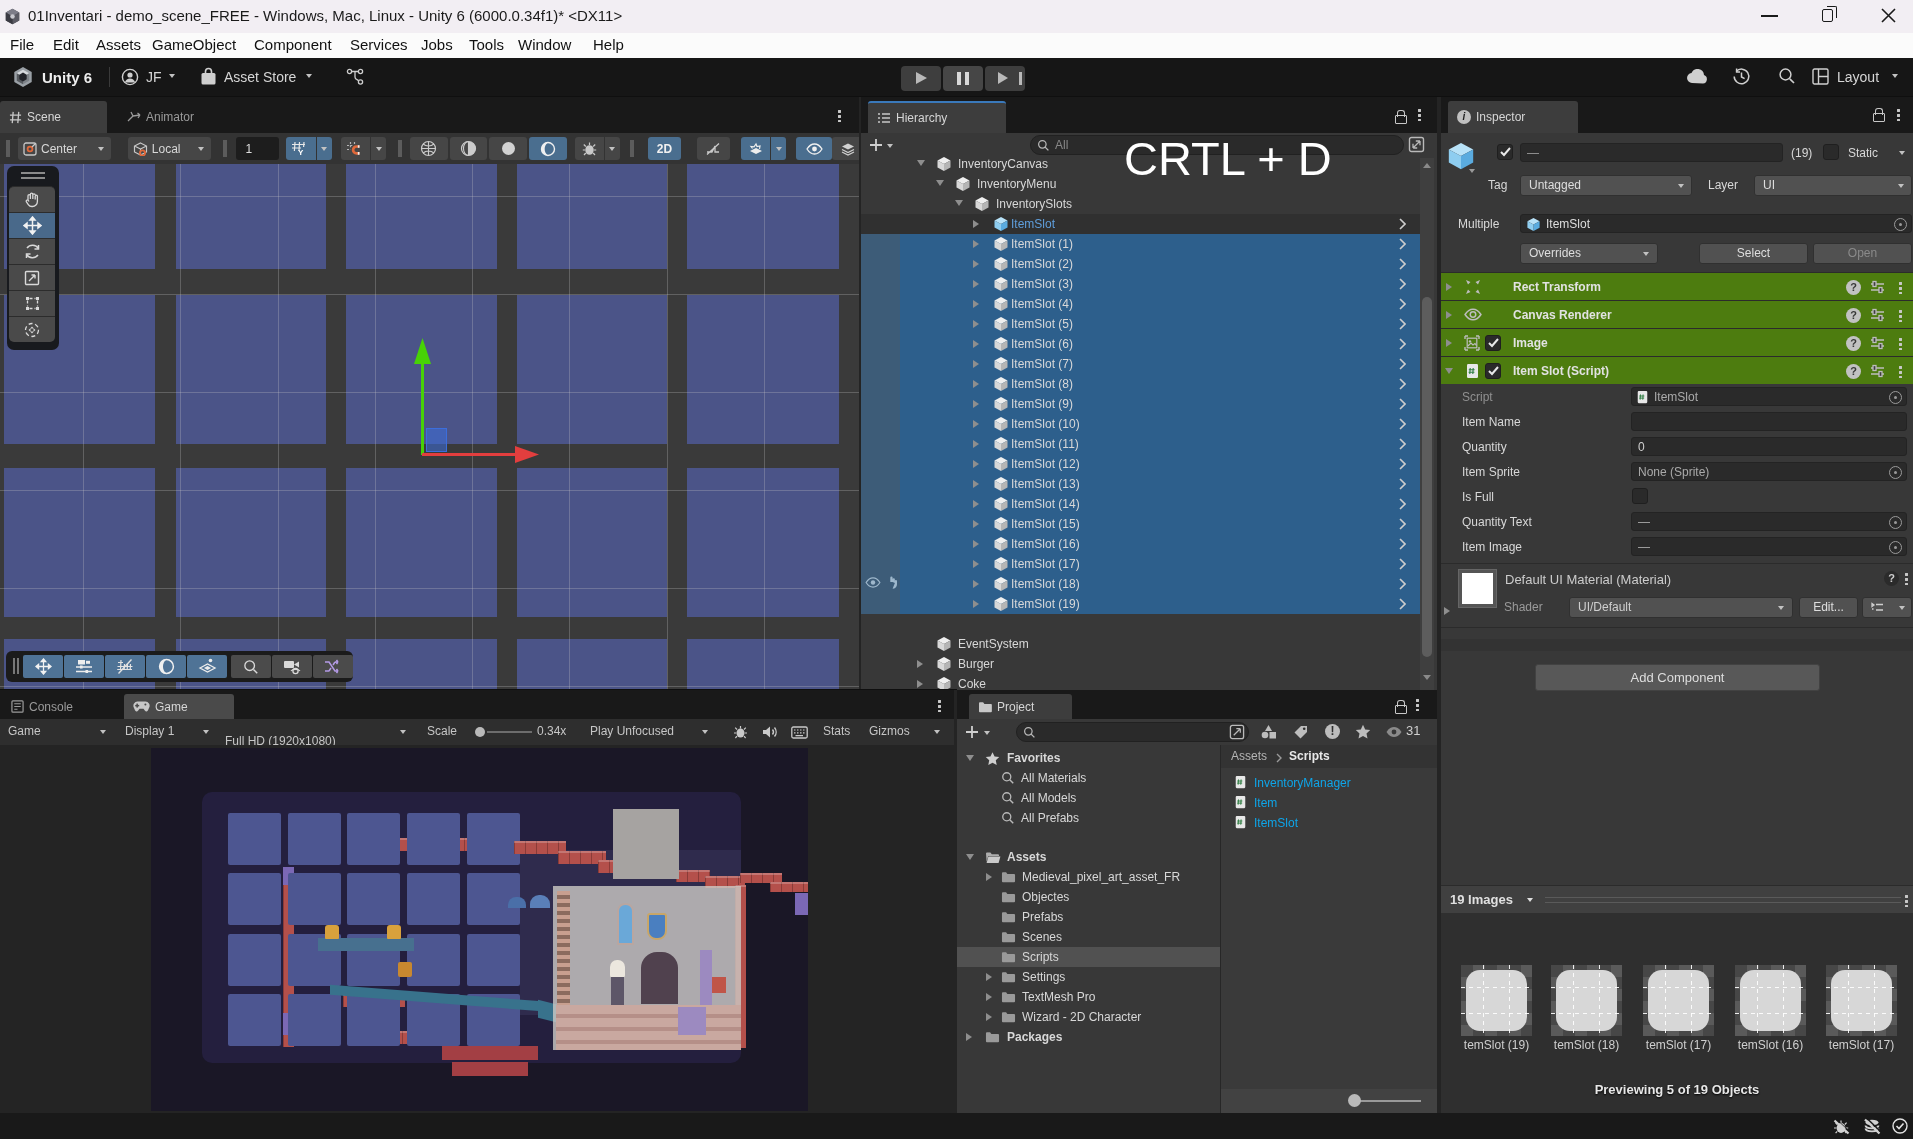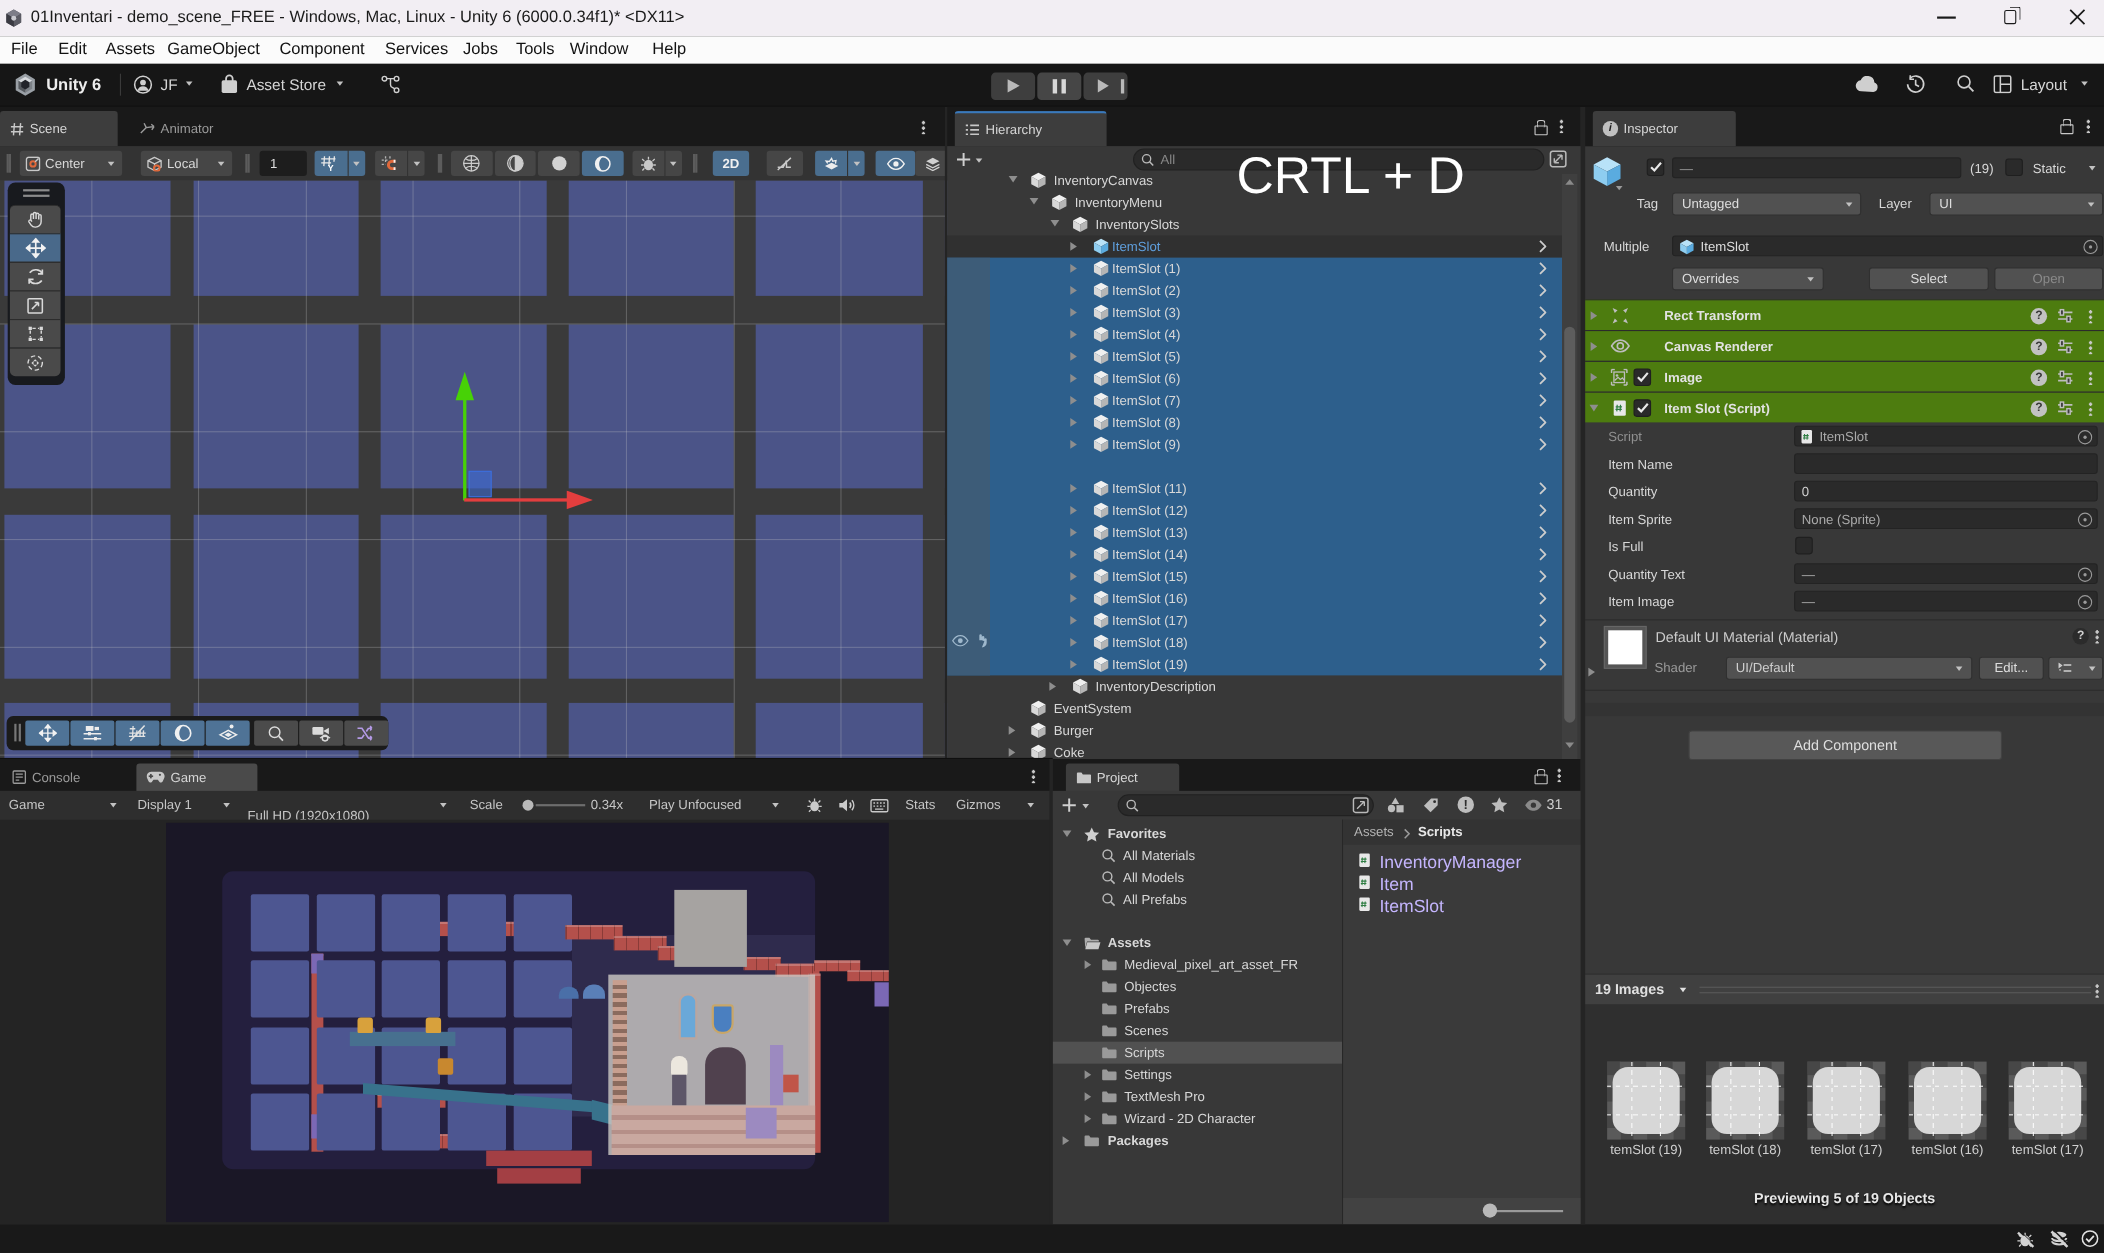--- a/index.html
+++ b/index.html
@@ -79,21 +79,21 @@
 .thumb .gl.h { background:repeating-linear-gradient(90deg, rgba(255,255,255,0.9) 0 4px, transparent 4px 8px); }
 .tlabel { position:absolute; top:941px; width:71px; text-align:center; color:#cfcfcf; }
 
 #game-tabs { left:0; top:690px; width:957px; height:29px; }
 #game-toolbar { position:absolute; left:0; top:719px; width:957px; height:26px; background:#2e2e2e; display:flex; align-items:center; font-size:12px; color:#c6c6c6; }
 #game-area { position:absolute; left:0; top:745px; width:957px; height:368px; background:#242424; }
 
 #project { position:absolute; left:957px; top:690px; width:480px; height:423px; background:#383838; }
 .gtile { position:absolute; width:53px; height:52px; background:#4d5691; border-radius:2px; }
 .brick { position:absolute; background:#b4504b; background-image:linear-gradient(rgba(255,255,255,0.22) 0 2px, transparent 2px), repeating-linear-gradient(90deg, rgba(60,20,20,0.35) 0 1px, transparent 1px 11px); }
-.prow { position:absolute; left:0; width:217px; height:20px; font-size:16px; color:#c4b5fd; }
+.prow { position:absolute; left:0; width:217px; height:20px; font-size:12px; color:#0ea5e9; }
 .prow .pic { position:absolute; left:13px; top:2px; }
 .prow span { position:absolute; left:33px; top:3px; }
 .trow { position:absolute; left:0; width:263px; height:20px; font-size:12px; color:#d8d8d8; }
 .trow .tri-r, .trow .tri-d { position:absolute; }
 .trow .tic { position:absolute; top:3px; }
 .trow .tt { position:absolute; top:3px; white-space:nowrap; }
 
 #statusbar { position:absolute; left:0; top:1113px; width:1913px; height:26px; background:#191919; }
 </style>
 </head>
@@ -619,20 +619,30 @@
   <div class="hrow" style="top:297px">
       <div class="tri-r" style="left:112px"></div>
       <svg class="ic" width="16" height="16" viewBox="0 0 16 16" style="left:132px">
         <use href="#gocube" fill="#ececec"></use>
       </svg>
       <div class="lb" style="left:150px">ItemSlot (9)</div>
       <svg class="pfx" viewBox="0 0 7 12">
         <path d="M1 1 L6 6 L1 11" stroke="#cdcdcd" stroke-width="1.6" fill="none"></path>
       </svg>
     </div>
+  <div class="hrow" style="top:317px">
+      <div class="tri-r" style="left:112px"></div>
+      <svg class="ic" width="16" height="16" viewBox="0 0 16 16" style="left:132px">
+        <use href="#gocube" fill="#ececec"></use>
+      </svg>
+      <div class="lb" style="left:150px">ItemSlot (10)</div>
+      <svg class="pfx" viewBox="0 0 7 12">
+        <path d="M1 1 L6 6 L1 11" stroke="#cdcdcd" stroke-width="1.6" fill="none"></path>
+      </svg>
+    </div>
   <div class="hrow" style="top:337px">
       <div class="tri-r" style="left:112px"></div>
       <svg class="ic" width="16" height="16" viewBox="0 0 16 16" style="left:132px">
         <use href="#gocube" fill="#ececec"></use>
       </svg>
       <div class="lb" style="left:150px">ItemSlot (11)</div>
       <svg class="pfx" viewBox="0 0 7 12">
         <path d="M1 1 L6 6 L1 11" stroke="#cdcdcd" stroke-width="1.6" fill="none"></path>
       </svg>
     </div>
@@ -708,27 +718,20 @@
     </div>
   <div class="hrow" style="top:497px">
       <div class="tri-r" style="left:112px"></div>
       <svg class="ic" width="16" height="16" viewBox="0 0 16 16" style="left:132px">
         <use href="#gocube" fill="#ececec"></use>
       </svg>
       <div class="lb" style="left:150px">ItemSlot (19)</div>
       <svg class="pfx" viewBox="0 0 7 12">
         <path d="M1 1 L6 6 L1 11" stroke="#cdcdcd" stroke-width="1.6" fill="none"></path>
       </svg>
-    </div>
-  <div class="hrow" style="top:517px">
-      <div class="tri-r" style="left:93px"></div>
-      <svg class="ic" width="16" height="16" viewBox="0 0 16 16" style="left:113px">
-        <use href="#gocube" fill="#cfcfcf"></use>
-      </svg>
-      <div class="lb" style="left:135px">InventoryDescription</div>
     </div>
   <div class="hrow" style="top:537px">
       <svg class="ic" width="16" height="16" viewBox="0 0 16 16" style="left:75px">
         <use href="#gocube" fill="#cfcfcf"></use>
       </svg>
       <div class="lb" style="left:97px">EventSystem</div>
     </div>
   <div class="hrow" style="top:557px">
       <div class="tri-r" style="left:56px"></div>
       <svg class="ic" width="16" height="16" viewBox="0 0 16 16" style="left:75px">

